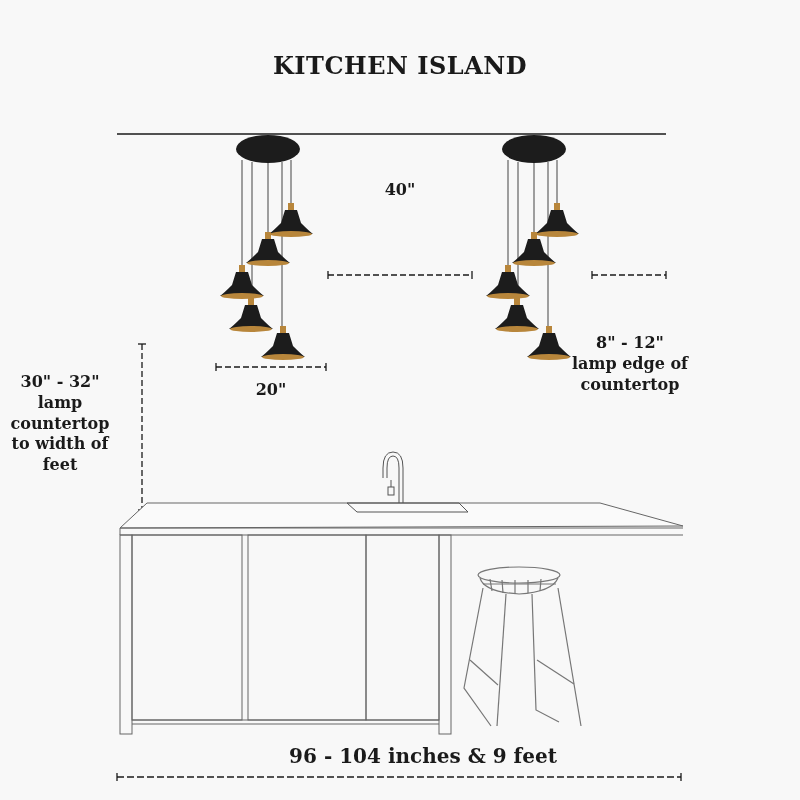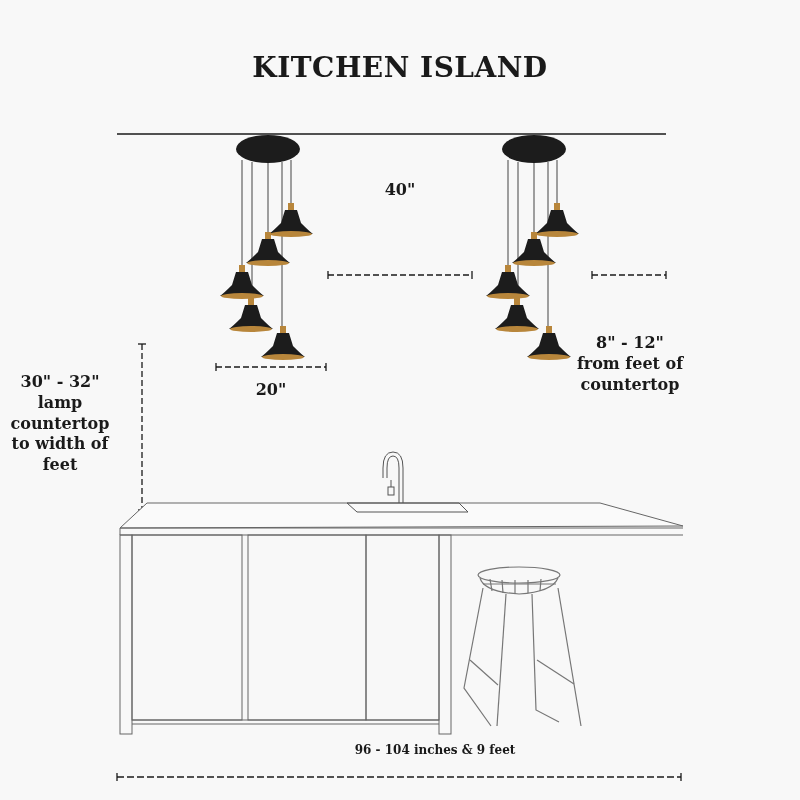--- a/index.html
+++ b/index.html
@@ -1,40 +1,40 @@
 <!DOCTYPE html>
 <html><head>
 <meta charset="utf-8">
 <style>
   html, body { margin:0; padding:0; }
   body { width:800px; height:800px; background:#f8f8f8; position:relative; overflow:hidden;
          font-family:"DejaVu Serif", "Liberation Serif", serif; color:#1a1a1a; }
   .label { position:absolute; font-weight:bold; text-align:center; line-height:1.3; }
-  #title { top:50px; left:0; width:800px; font-size:28px; letter-spacing:0.5px; }
+  #title { top:50px; left:0; width:800px; font-size:24px; letter-spacing:0.5px; }
   #lbl-40 { top:180px; left:310px; width:180px; font-size:16px; }
   #lbl-20 { top:380px; left:215px; width:112px; font-size:16px; }
   #lbl-edge { top:333px; left:560px; width:140px; font-size:16px; }
   #lbl-height { top:372px; left:0px; width:120px; font-size:16px; }
-  #lbl-length { top:743px; left:300px; width:270px; font-size:12px; }
+  #lbl-length { top:743px; left:288px; width:270px; font-size:20px; }
   svg#diagram { position:absolute; left:0; top:0; }
 </style>
 </head>
 <body>
 
 <div class="label" id="title">KITCHEN ISLAND</div>
 
 <div class="label" id="lbl-40">
   <div>40"</div>
 </div>
 
 <div class="label" id="lbl-20">20"</div>
 
 <div class="label" id="lbl-edge">
   <div>8" - 12"</div>
-  <div>from feet of</div>
+  <div>lamp edge of</div>
   <div>countertop</div>
 </div>
 
 <div class="label" id="lbl-height">
   <div>30" - 32"</div>
   <div>lamp</div>
   <div>countertop</div>
   <div>to width of</div>
   <div>feet</div>
 </div>

